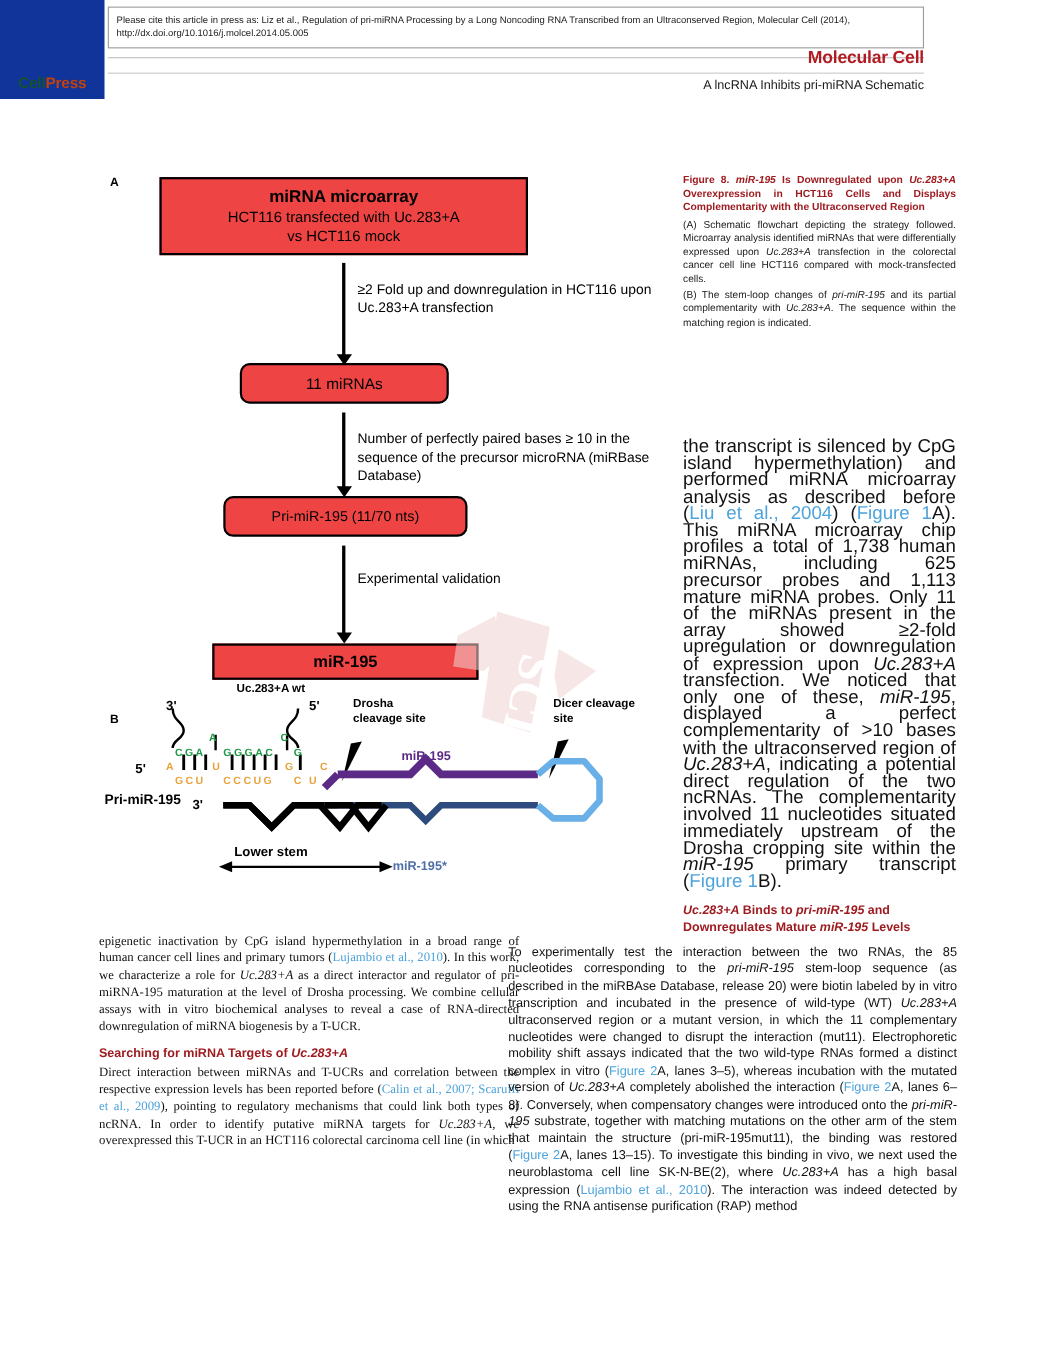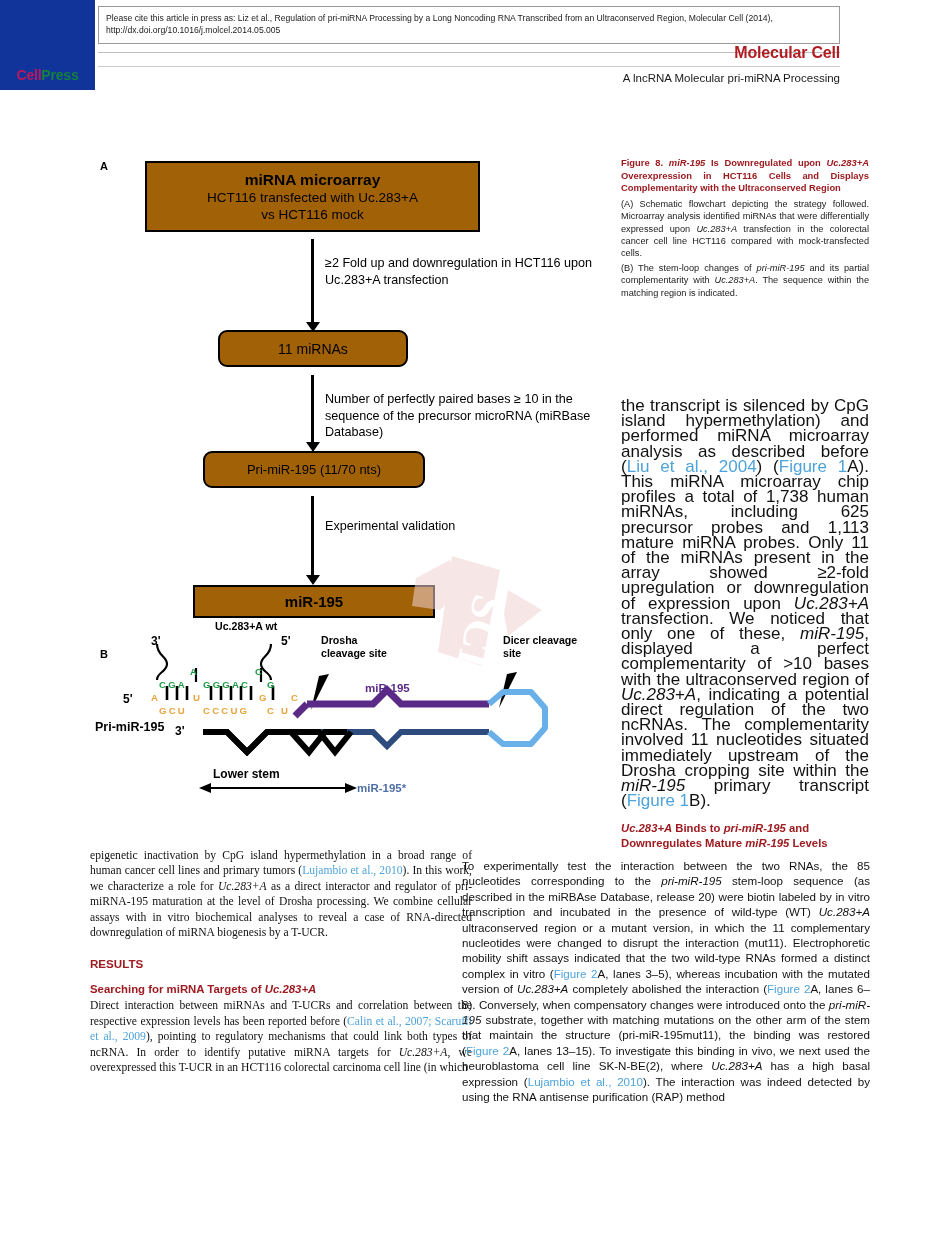--- a/index.html
+++ b/index.html
@@ -7,39 +7,39 @@
     width:950px;height:1234px;background:#ffffff;
     font-family:"Liberation Sans", sans-serif;
     color:#000;position:relative;overflow:hidden;
   }
   .page{position:absolute;left:0;top:0;width:950px;height:1234px;}
 
   
   .cp-bar{position:absolute;left:0;top:0;width:95px;height:90px;background:#10349a;}
   .cp-logo{position:absolute;left:10px;top:68px;width:75px;text-align:center;
     font-size:14px;font-weight:bold;letter-spacing:-0.2px;line-height:1;}
-  .cp-logo .w{color:#be185d;}
-  .cp-logo .g{color:#15803d;}
+  .cp-logo .w{color:#14532d;}
+  .cp-logo .g{color:#c2410c;}
 
   .citebox{position:absolute;left:98px;top:6px;width:742px;height:38px;
     border:1px solid #9a9a9a;background:#fff;box-sizing:border-box;padding:5px 7px 0 7px;}
   .citebox p{margin:0;font-size:8.6px;line-height:12.2px;color:#1a1a1a;text-align:left;}
 
   .hdr-rule{position:absolute;left:98px;top:52px;width:742px;height:0;border-top:1px solid #bdbdbd;}
   .journal{position:absolute;left:98px;top:44px;width:742px;text-align:right;
     font-size:16px;font-weight:bold;color:#b01c22;letter-spacing:-0.2px;}
   .runhead{position:absolute;left:98px;top:72px;width:742px;text-align:right;
     font-size:11.5px;color:#1a1a1a;}
   .hdr-rule2{position:absolute;left:98px;top:66px;width:742px;height:0;border-top:1px solid #c9c9c9;}
 
   
   .panelA-lbl{position:absolute;left:100px;top:160px;font-size:11px;font-weight:bold;}
   .panelB-lbl{position:absolute;left:100px;top:648px;font-size:11px;font-weight:bold;}
 
-  .box{position:absolute;box-sizing:border-box;background:#a16207;
+  .box{position:absolute;box-sizing:border-box;background:#ef4444;
        display:flex;align-items:center;justify-content:center;text-align:center;}
   .box1{left:145px;top:161px;width:335px;height:71px;border:2.5px solid #000;}
   .box1 .t1{font-size:15.5px;font-weight:bold;line-height:19px;}
   .box1 .t2{font-size:13.5px;line-height:17px;}
   .box2{left:218px;top:330px;width:190px;height:37px;border:2.5px solid #000;border-radius:9px;
         font-size:14px;}
   .box3{left:203px;top:451px;width:222px;height:37px;border:2.5px solid #000;border-radius:9px;
         font-size:13px;}
   .box4{left:193px;top:585px;width:242px;height:33px;border:2.5px solid #000;
         font-size:15px;font-weight:bold;}
@@ -102,21 +102,21 @@
     <span class="w">Cell</span><span class="g">Press</span>
   </div>
 
   <div class="citebox">
     <p>Please cite this article in press as: Liz et al., Regulation of pri-miRNA Processing by a Long Noncoding RNA Transcribed from an Ultraconserved Region, Molecular Cell (2014), http://dx.doi.org/10.1016/j.molcel.2014.05.005</p>
   </div>
 
   <div class="hdr-rule"></div>
   <div class="journal">Molecular Cell</div>
   <div class="hdr-rule2"></div>
-  <div class="runhead">A lncRNA Molecular pri-miRNA Processing</div>
+  <div class="runhead">A lncRNA Inhibits pri-miRNA Schematic</div>
 
   <div class="panelA-lbl">A</div>
 
   <div class="box box1">
     <div>
       <div class="t1">miRNA microarray</div>
       <div class="t2">HCT116 transfected with Uc.283+A</div>
       <div class="t2">vs HCT116 mock</div>
     </div>
   </div>
@@ -243,21 +243,20 @@
 
   <div class="colR">
     <p><span>the transcript is silenced by CpG island hypermethylation) and performed miRNA microarray analysis as described before (</span><a class="ref">Liu et al., 2004</a><span>) (</span><a class="ref">Figure 1</a><span>A). This miRNA microarray chip profiles a total of 1,738 human miRNAs, including 625 precursor probes and 1,113 mature miRNA probes. Only 11 of the miRNAs present in the array showed ≥2-fold upregulation or downregulation of expression upon </span><i>Uc.283+A</i><span> transfection. We noticed that only one of these, </span><i>miR-195</i><span>, displayed a perfect complementarity of &gt;10 bases with the ultraconserved region of </span><i>Uc.283+A</i><span>, indicating a potential direct regulation of the two ncRNAs. The complementarity involved 11 nucleotides situated immediately upstream of the Drosha cropping site within the </span><i>miR-195</i><span> primary transcript (</span><a class="ref">Figure 1</a><span>B).</span></p>
 
     <h3><i>Uc.283+A</i><span> Binds to </span><i>pri-miR-195</i><span> and Downregulates Mature </span><i>miR-195</i><span> Levels</span></h3>
   </div>
 
   <div class="botL">
     <p><span>epigenetic inactivation by CpG island hypermethylation in a broad range of human cancer cell lines and primary tumors (</span><a class="ref">Lujambio et al., 2010</a><span>). In this work, we characterize a role for </span><i>Uc.283+A</i><span> as a direct interactor and regulator of pri-miRNA-195 maturation at the level of Drosha processing. We combine cellular assays with in vitro biochemical analyses to reveal a case of RNA-directed downregulation of miRNA biogenesis by a T-UCR.</span></p>
 
-    <h2>RESULTS</h2>
 
     <h3><span>Searching for miRNA Targets of </span><i>Uc.283+A</i></h3>
 
     <p><span>Direct interaction between miRNAs and T-UCRs and correlation between the respective expression levels has been reported before (</span><a class="ref">Calin et al., 2007; Scaruffi et al., 2009</a><span>), pointing to regulatory mechanisms that could link both types of ncRNA. In order to identify putative miRNA targets for </span><i>Uc.283+A</i><span>, we overexpressed this T-UCR in an HCT116 colorectal carcinoma cell line (in which</span></p>
   </div>
 
   <div class="botR">
     <p><span>To experimentally test the interaction between the two RNAs, the 85 nucleotides corresponding to the </span><i>pri-miR-195</i><span> stem-loop sequence (as described in the miRBAse Database, release 20) were biotin labeled by in vitro transcription and incubated in the presence of wild-type (WT) </span><i>Uc.283+A</i><span> ultraconserved region or a mutant version, in which the 11 complementary nucleotides were changed to disrupt the interaction (mut11). Electrophoretic mobility shift assays indicated that the two wild-type RNAs formed a distinct complex in vitro (</span><a class="ref">Figure 2</a><span>A, lanes 3–5), whereas incubation with the mutated version of </span><i>Uc.283+A</i><span> completely abolished the interaction (</span><a class="ref">Figure 2</a><span>A, lanes 6–8). Conversely, when compensatory changes were introduced onto the </span><i>pri-miR-195</i><span> substrate, together with matching mutations on the other arm of the stem that maintain the structure (pri-miR-195mut11), the binding was restored (</span><a class="ref">Figure 2</a><span>A, lanes 13–15). To investigate this binding in vivo, we next used the neuroblastoma cell line SK-N-BE(2), where </span><i>Uc.283+A</i><span> has a high basal expression (</span><a class="ref">Lujambio et al., 2010</a><span>). The interaction was indeed detected by using the RNA antisense purification (RAP) method</span></p>
   </div>
 

